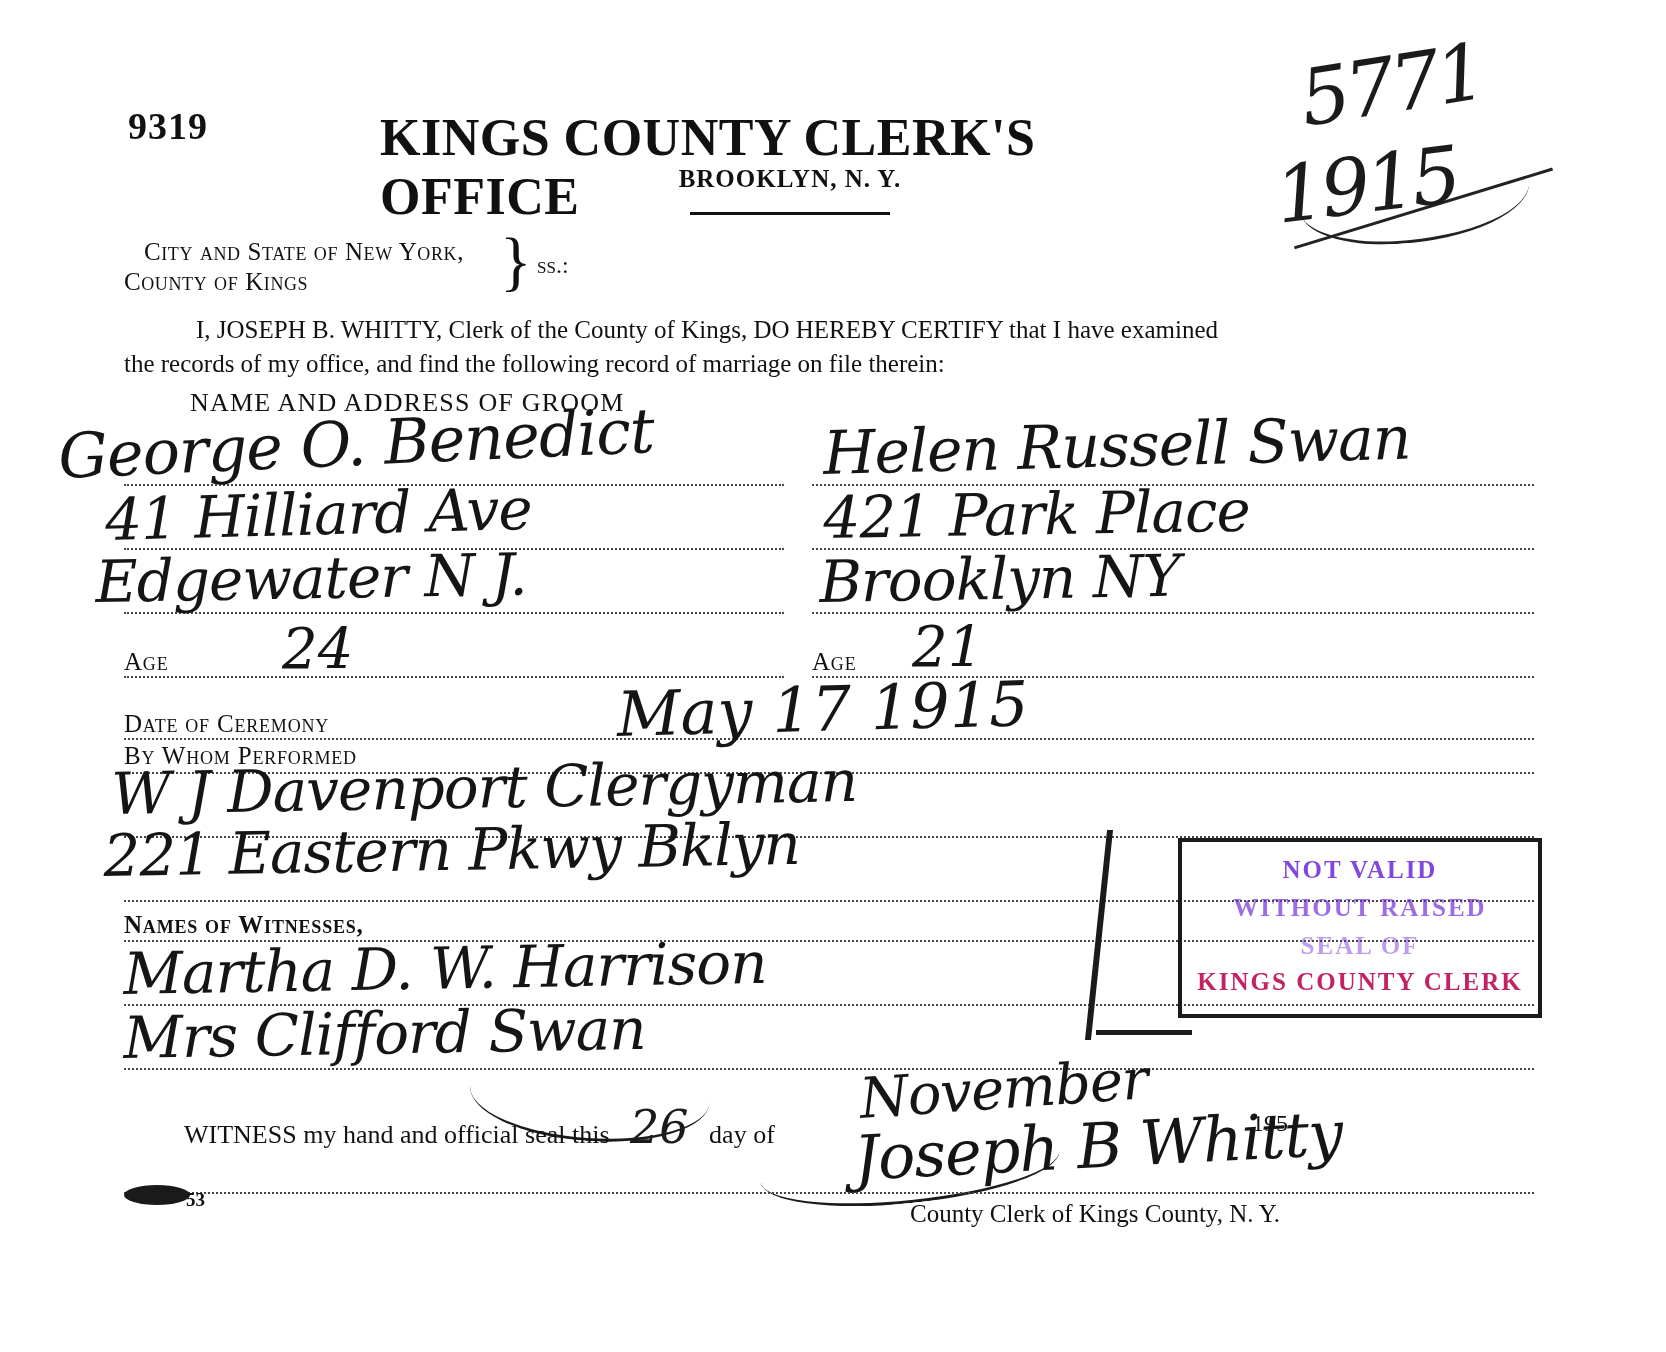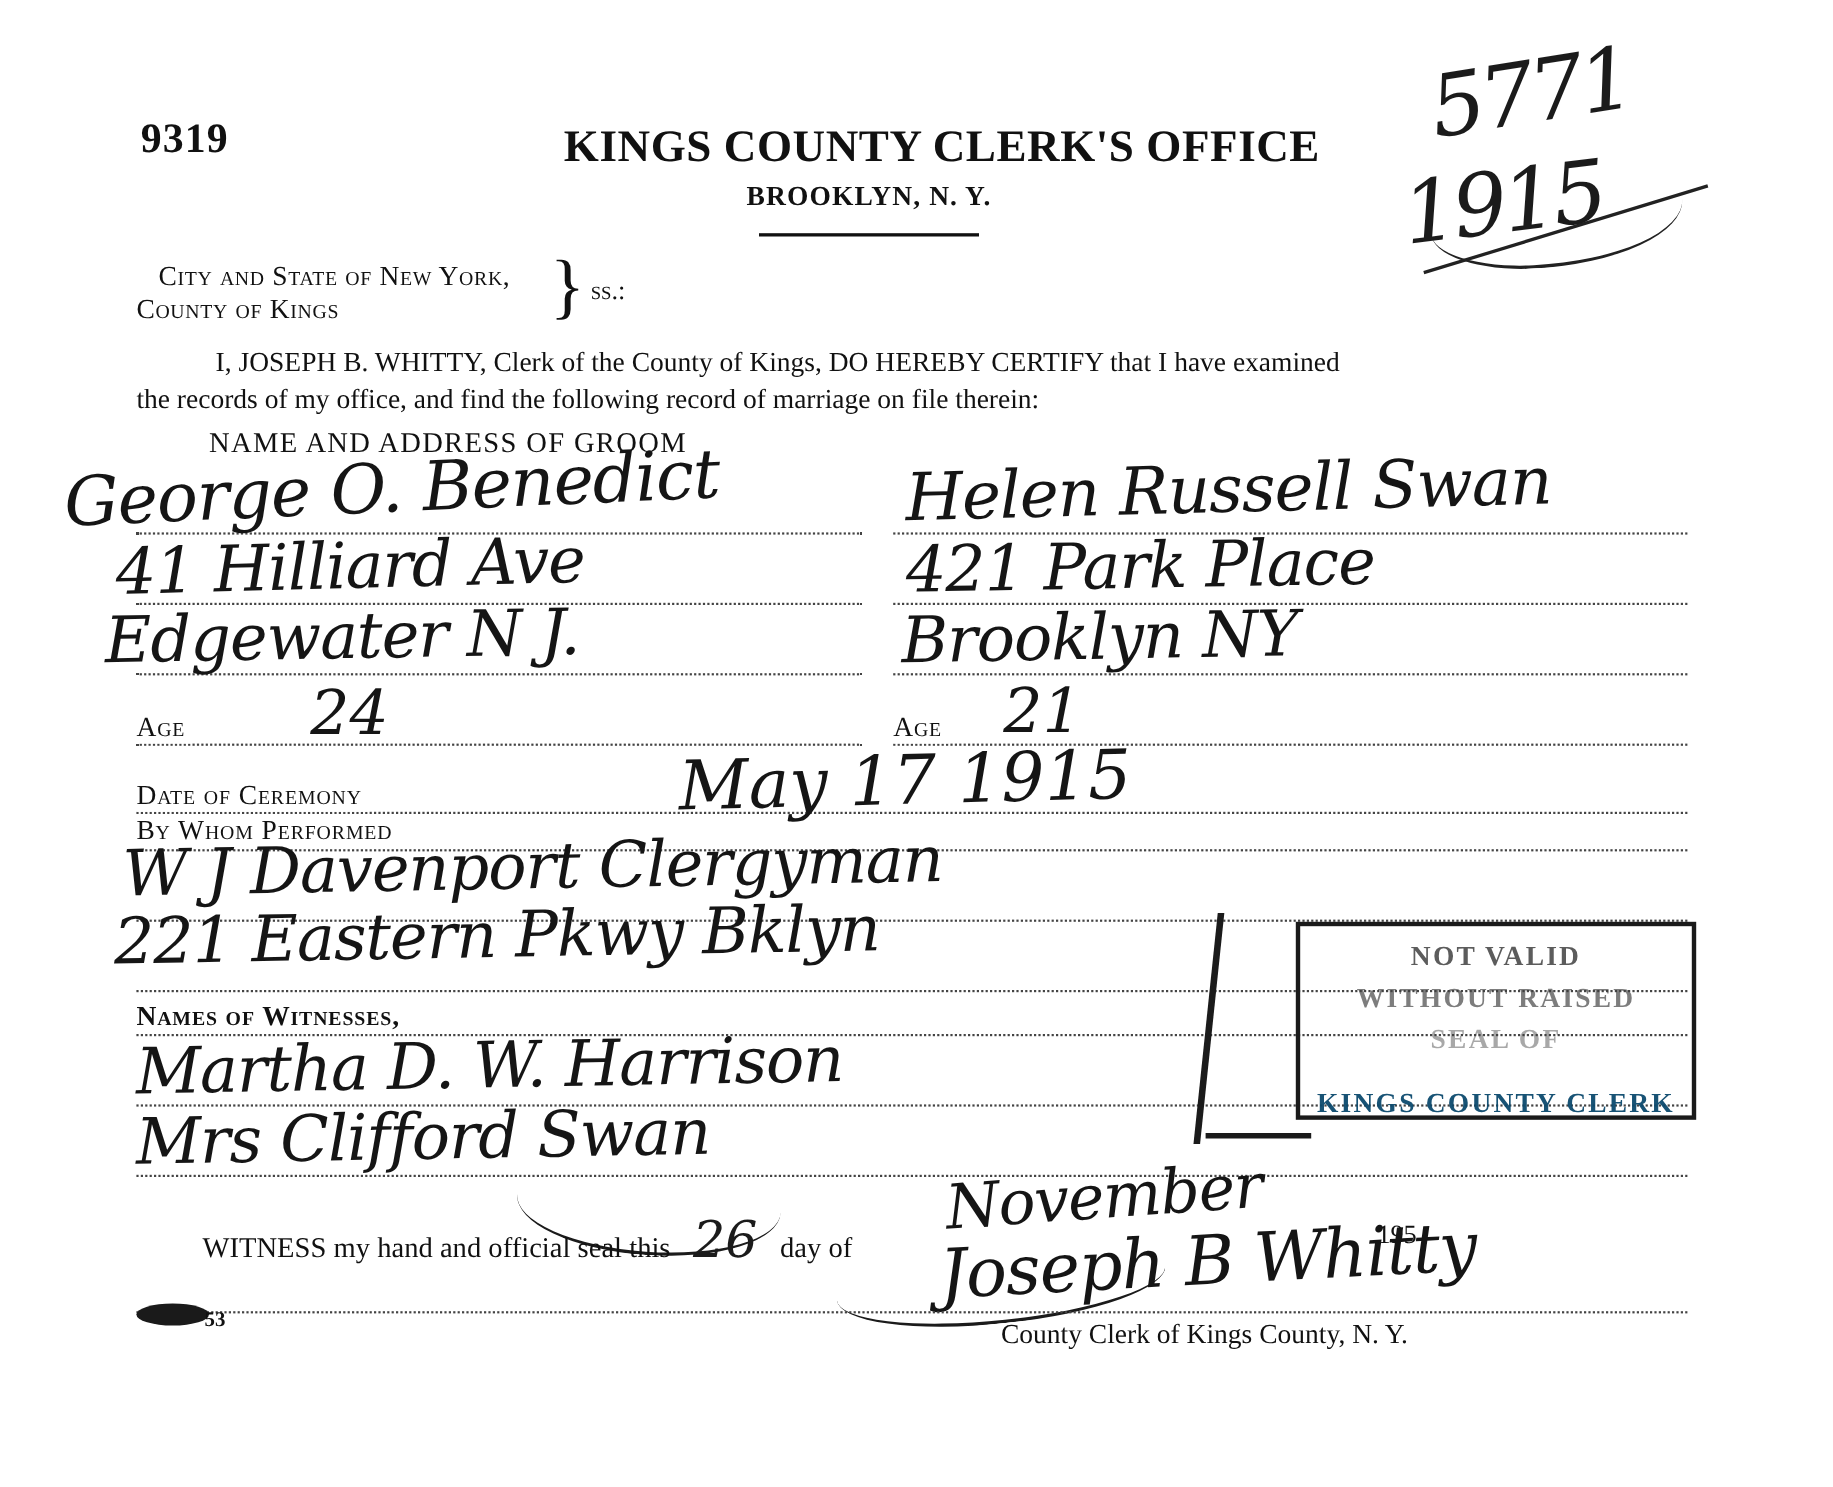--- a/index.html
+++ b/index.html
@@ -30,22 +30,22 @@
     top: 104px;
     font-size: 38px;
     font-weight: bold;
     letter-spacing: 1px;
   }
   .office-title {
     position: absolute;
     left: 380px;
     top: 108px;
     width: 820px;
-    text-align: right;
-    font-size: 41px;
+    text-align: left;
+    font-size: 52px;
     font-weight: bold;
     letter-spacing: 0.5px;
   }
   .office-city {
     position: absolute;
     left: 380px;
     top: 165px;
     width: 820px;
     text-align: center;
     font-size: 25px;
@@ -243,26 +243,26 @@
     height: 172px;
     border: 4px solid #1a1a1a;
   }
   .stamp-line {
     position: absolute;
     width: 100%;
     text-align: center;
     font-size: 25px;
     font-weight: bold;
     letter-spacing: 2px;
-    color: #404040;
+    color: #6d28d9;
   }
   .sl1 { top: 14px; opacity: 0.85; }
   .sl2 { top: 52px; opacity: 0.68; }
   .sl3 { top: 90px; opacity: 0.45; }
-  .sl4 { top: 126px; opacity: 0.95; color:#0c4a6e;margin-top:22px; }
+  .sl4 { top: 126px; opacity: 0.95; color:#be185d; }
 
   
   .stroke-diag {
     position: absolute;
     left: 1096px;
     top: 830px;
     width: 6px;
     height: 210px;
     background: #1b1b1b;
     transform: skewX(-6deg);

